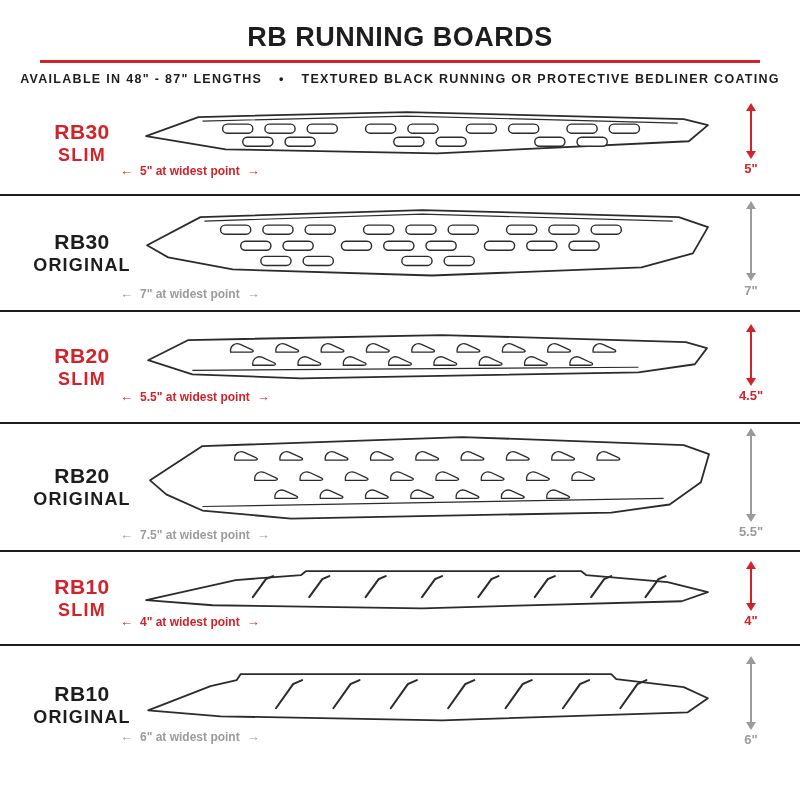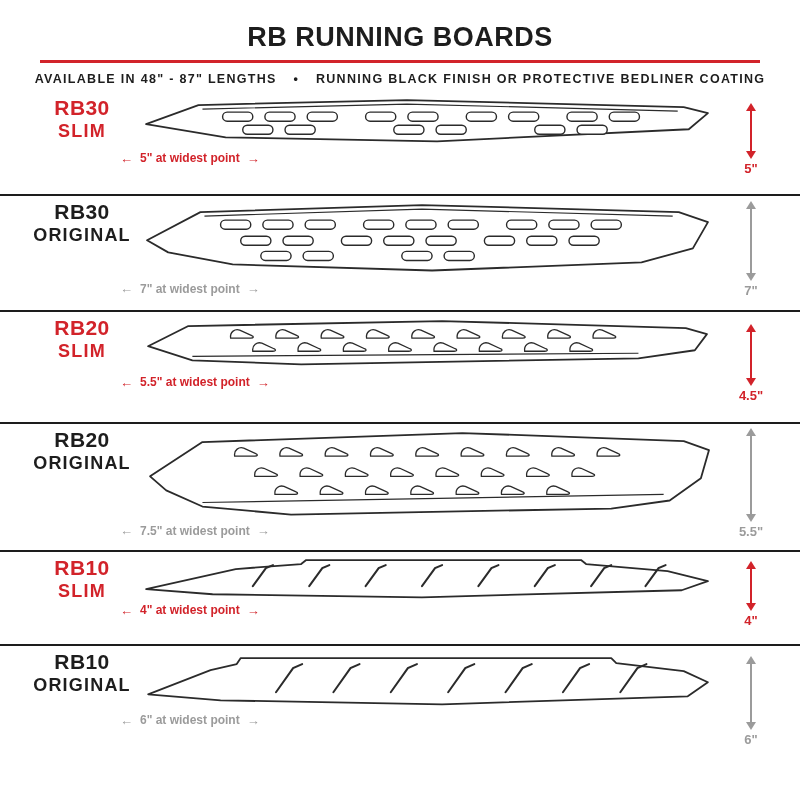--- a/index.html
+++ b/index.html
@@ -16,21 +16,21 @@
   
   .header { padding-top:22px; text-align:center; }
   .title { font-size:27px; font-weight:800; letter-spacing:.5px; }
   .red-rule { height:3px; background:#d2232a; margin:7px 40px 9px; }
   .subtitle { font-size:12.5px; font-weight:bold; letter-spacing:1.3px; }
   .subtitle .sep { margin:0 12px; }
 
   
   .rows { margin-top:6px; }
   .row {
-    display:flex; align-items:flex-start;
+    display:flex; align-items:center;
     padding:4px 26px 4px 30px;
     border-bottom:2px solid #1d1d1d;
   }
   .row:last-child { border-bottom:none; }
 
   .label-col { flex:0 0 104px; text-align:center; }
   .model { font-size:21px; font-weight:800; letter-spacing:.4px; }
   .variant { font-size:18px; font-weight:bold; letter-spacing:1.2px; margin-top:1px; }
   .slim .label-col { color:#d2232a; }
   .original .label-col { color:#1d1d1d; }
@@ -79,21 +79,21 @@
 </svg>
 
 <div class="page">
 
   <header class="header">
     <h1 class="title">RB RUNNING BOARDS</h1>
     <div class="red-rule"></div>
     <div class="subtitle">
       <span>AVAILABLE IN 48" - 87" LENGTHS</span>
       <span class="sep">•</span>
-      <span>RUNNING BLACK FINISH OR PROTECTIVE BEDLINER COATING</span>
+      <span>TEXTURED BLACK RUNNING OR PROTECTIVE BEDLINER COATING</span>
     </div>
   </header>
 
   <div class="rows">
 
     <section class="row slim" style="height:104px">
       <div class="label-col">
         <div class="model">RB30</div>
         <div class="variant">SLIM</div>
       </div>

